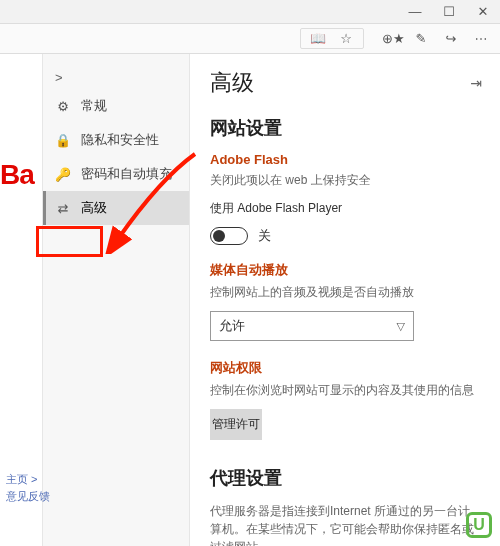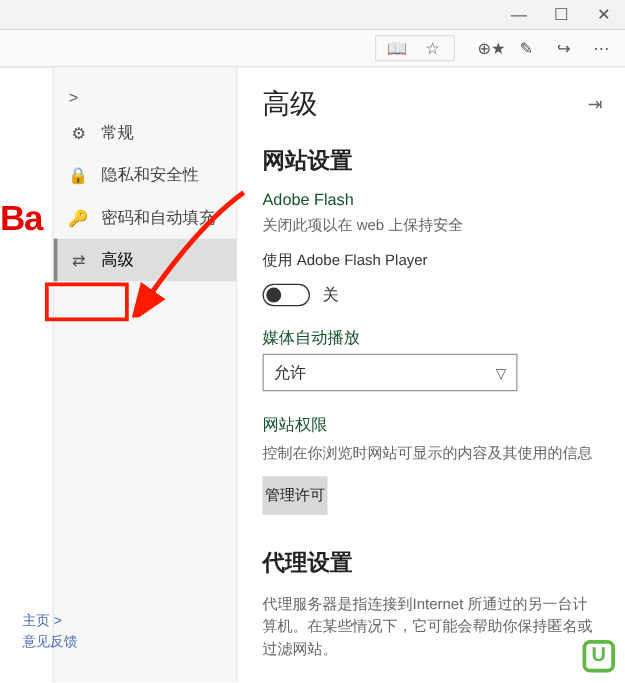--- a/index.html
+++ b/index.html
@@ -112,21 +112,21 @@
     margin-bottom: 18px;
   }
   .panel-title { font-size: 22px; font-weight: 400; color: #222; }
   .pin-icon { color: #666; font-size: 14px; }
   .section-heading {
     font-size: 18px; font-weight: 700;
     color: #222;
     margin: 8px 0 12px 0;
   }
   .subhead {
-    font-size: 13px; font-weight: 400; color: #14532d; margin: 0 0 4px 0;
+    font-size: 13px; font-weight: 700; color: #c2410c; margin: 0 0 4px 0;
   }
   .desc {
     font-size: 12px; color: #666; margin: 0 0 10px 0;
     line-height: 1.5;
   }
   .toggle-row { display: flex; align-items: center; gap: 10px; margin-bottom: 16px; }
   .toggle {
     width: 38px; height: 18px;
     border: 1px solid #333;
     border-radius: 9px;
@@ -155,24 +155,24 @@
     display: inline-block;
     background: #d8d8d8;
     padding: 7px 2px;
     font-size: 12px;
     color: #222;
     border: none;
     margin-bottom: 18px;
   }
   .footer-links {
     position: absolute;
-    left: 0; bottom: 23px;
+    left: 0; bottom: 40px;
     font-size: 11px;
     color: #4d6ab5;
-    padding-left: 18px;
+    padding-left: 6px;
   }
   .footer-links div { margin: 2px 0; }
   .watermark {
     position: absolute;
     right: 8px; bottom: 8px;
     display: flex; align-items: center; gap: 6px;
     font-size: 11px; color: #888;
   }
   .watermark .wm-badge {
     width: 26px; height: 26px;
@@ -269,20 +269,21 @@
     <p class="desc">关闭此项以在 web 上保持安全</p>
     <p class="desc" style="margin-bottom:10px;color:#333">使用 Adobe Flash Player</p>
     <div class="toggle-row">
       <div class="toggle">
         <div class="knob"></div>
       </div>
       <span>关</span>
     </div>
 
     <p class="subhead">媒体自动播放</p>
+    <p class="desc">控制网站上的音频及视频是否自动播放</p>
     <div class="select-box">
       <span>允许</span>
       <span class="chev">▽</span>
     </div>
 
     <p class="subhead">网站权限</p>
     <p class="desc">控制在你浏览时网站可显示的内容及其使用的信息</p>
     <button class="action-btn">管理许可</button>
 
     <div class="section-heading">代理设置</div>

